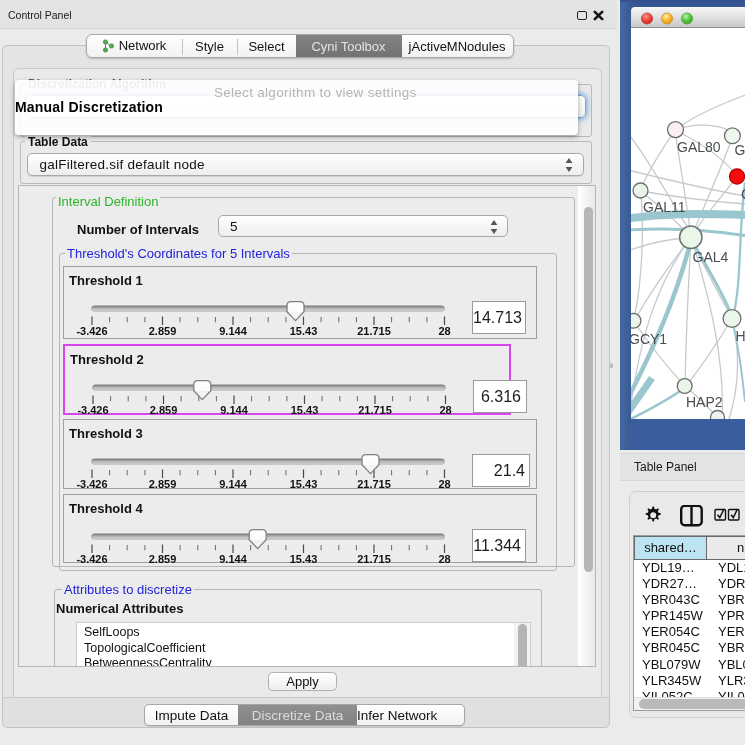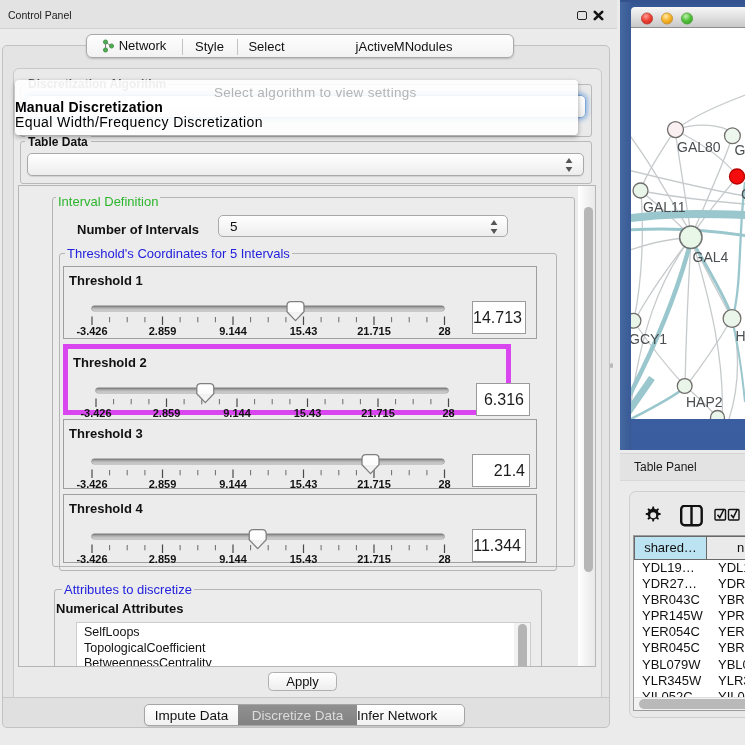--- a/index.html
+++ b/index.html
@@ -21,20 +21,21 @@
 
 <div class="abs" style="left:13px; top:68px; width:589px; height:640px; background:#eaeaea; border:1px solid #c9c9c9; border-radius:6px;"></div>
 
 <div class="abs" style="left:20px; top:84px; width:572px; height:53px; border:1px solid #b9b9b9; border-radius:3px;"></div>
 <div class="abs" style="left:25px; top:77px; font-size:12px; font-weight:bold; color:#5a5a5a; background:#eaeaea; padding:0 3px;">Discretization Algorithm</div>
 <div class="abs" style="left:26px; top:95px; width:560px; height:23px; border:1px solid #7da7d8; border-radius:5px; background:linear-gradient(#ffffff,#f0f0f0); box-shadow:0 0 4px 2px rgba(90,150,220,0.6);"></div>
 
 <div class="abs" style="left:20px; top:141px; width:572px; height:43px; border:1px solid #b9b9b9; border-radius:3px;"></div>
 <div class="abs" style="left:25px; top:135px; font-size:12px; font-weight:bold; color:#111; background:#eaeaea; padding:0 3px;">Table Data</div>
 <div class="abs" style="left:26.5px; top:153px; width:557px; height:22.5px; border:1px solid #a9a9a9; border-radius:5px; background:linear-gradient(#ffffff,#ededed); box-shadow:0 1px 1px rgba(0,0,0,0.1);">
+  <div class="abs" style="left:12px; top:3px; font-size:13.5px; letter-spacing:0.25px; color:#111;">galFiltered.sif default node</div>
   <svg class="abs" style="right:10px; top:4px;" width="8" height="14" viewBox="0 0 8 14">
       <path d="M4 0 L7.4 5 L0.6 5 Z" fill="#555"></path>
       <path d="M4 14 L7.4 9 L0.6 9 Z" fill="#555"></path>
     </svg>
 </div>
 
 <div class="abs" style="left:18px; top:185px; width:578px; height:482px; border:1px solid #b6b6b6; background:#ececec; overflow:hidden;">
   <div class="abs" style="left:0; top:0; width:559px; height:480px; overflow:hidden;">
 
     <div class="abs" style="left:33px; top:11px; width:523px; height:370px; border:1px solid #b5b5b5; border-radius:3px;"></div>
@@ -92,21 +93,21 @@
         <text x="28" y="67.5" font-size="11" font-weight="bold" fill="#111" text-anchor="middle" font-family="Liberation Sans, sans-serif">-3.426</text>
           <text x="98.5" y="67.5" font-size="11" font-weight="bold" fill="#111" text-anchor="middle" font-family="Liberation Sans, sans-serif">2.859</text>
           <text x="169" y="67.5" font-size="11" font-weight="bold" fill="#111" text-anchor="middle" font-family="Liberation Sans, sans-serif">9.144</text>
           <text x="239.5" y="67.5" font-size="11" font-weight="bold" fill="#111" text-anchor="middle" font-family="Liberation Sans, sans-serif">15.43</text>
           <text x="310" y="67.5" font-size="11" font-weight="bold" fill="#111" text-anchor="middle" font-family="Liberation Sans, sans-serif">21.715</text>
           <text x="380.5" y="67.5" font-size="11" font-weight="bold" fill="#111" text-anchor="middle" font-family="Liberation Sans, sans-serif">28</text>
         <path d="M 223.0 44.8 L 223.0 38.7 Q 223.0 34.7 227.0 34.7 L 236.0 34.7 Q 240.0 34.7 240.0 38.7 L 240.0 44.8 L 231.5 53.6 Z" fill="url(#th80)" stroke="#7f7f7f" stroke-width="1.3"></path>
       </svg>
       <div class="abs" style="left:408px; top:34px; width:54px; height:33px; background:#fff; border:1px solid #9a9a9a; font-size:16px; color:#1c1c1c; text-align:right; line-height:31px; padding-right:4px;">14.713</div>
     </div>
-    <div class="abs" style="left:44px; top:158px; width:448px; height:71px; border:5px solid #d946ef; background:#ececec;">
+    <div class="abs" style="left:44px; top:158px; width:448px; height:71px; border:2px solid #d946ef; background:#ececec;">
       <div class="abs" style="left:5px; top:6px; font-size:13px; font-weight:bold; color:#111;">Threshold 2</div>
       <svg class="abs" style="left:0; top:0;" width="474" height="71" viewBox="0 0 474 71">
         <defs>
           <linearGradient id="tg158" x1="0" y1="0" x2="0" y2="1">
               <stop offset="0" stop-color="#6f6f6f"></stop>
               <stop offset="0.35" stop-color="#a8a8a8"></stop>
               <stop offset="1" stop-color="#dedede"></stop>
             </linearGradient>
           <linearGradient id="th158" x1="0" y1="0" x2="0" y2="1">
               <stop offset="0" stop-color="#ffffff"></stop>
@@ -274,27 +275,27 @@
         <circle cx="3.5" cy="11" r="2.1" fill="#4caf50" stroke="#2e7d32" stroke-width="0.7"></circle>
         <circle cx="9.5" cy="7" r="2.1" fill="#4caf50" stroke="#2e7d32" stroke-width="0.7"></circle>
         <path d="M3.5 5 L3.5 9 M5 4 L8 6.3" stroke="#777" stroke-width="1"></path>
       </svg>
     <span>Network</span>
     </div>
   <div style="width:0; border-left:1px solid #c2c2c2; height:16px; margin-top:4px;"></div>
   <div style="width:54px; text-align:center; font-size:13px; line-height:23px; color:#111;">Style</div>
   <div style="width:0; border-left:1px solid #c2c2c2; height:16px; margin-top:4px;"></div>
   <div style="width:58px; text-align:center; font-size:13px; line-height:23px; color:#111;">Select</div>
+  <div style="width:106px; text-align:center; font-size:13px; line-height:23px; color:#e3e3e3; background:linear-gradient(#838383,#727272);">Cyni Toolbox</div>
   <div style="flex:1; text-align:center; font-size:13px; line-height:23px; color:#111;">jActiveMNodules</div>
 </div>
 
 <div class="abs" style="left:15px; top:80px; width:562.5px; height:54.5px; background:rgba(255,255,255,0.9); border-radius:4px; box-shadow:0 2px 5px rgba(0,0,0,0.35); z-index:40;">
   <div class="abs" style="left:0; top:4.5px; width:100%; text-align:center; font-size:13.5px; letter-spacing:0.3px; color:#b4b4b4;padding-left:38px;">Select algorithm to view settings</div>
   <div class="abs" style="left:0px; top:18.5px; font-size:14px; letter-spacing:0.2px; font-weight:bold; color:#000;">Manual Discretization</div>
-  <div class="abs" style="left:0px; top:33.5px; font-size:14px; letter-spacing:0.4px; color:#000;">Equal Width/Frequency Discretization</div>
 </div>
 
 <div class="abs" style="left:610px; top:363px; width:3px; height:5px; background:#b9b9b9; border-radius:1.5px;"></div>
 
 <div class="abs" style="left:620px; top:0; width:125px; height:450px; background:linear-gradient(#33518e,#3d62a5 4%, #3a5d9f);"></div>
 <div class="abs" style="left:620px; top:2px; width:11px; height:448px; background:linear-gradient(90deg,#44699f,#3a5a96);"></div>
 <div class="abs" style="left:631px; top:7px; width:114px; height:21px; background:linear-gradient(#f7f7f7,#c9c9c9); border-bottom:1px solid #8f8f8f; border-radius:4px 0 0 0;">
   <svg class="abs" style="left:10px; top:1px;" width="90" height="19" viewBox="0 0 90 19">
     <defs>
       <radialGradient id="rg" cx="0.4" cy="0.3" r="0.8">

